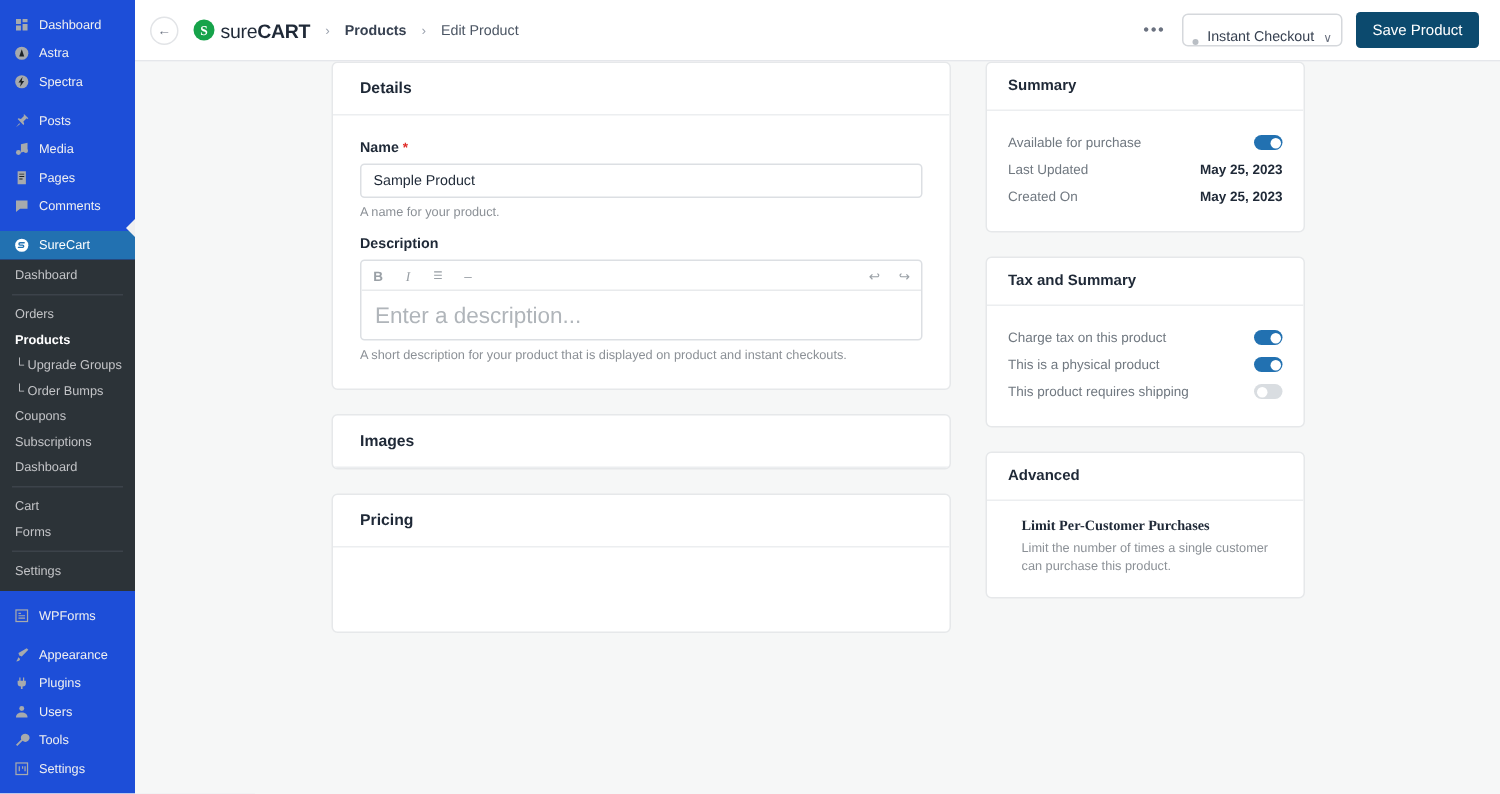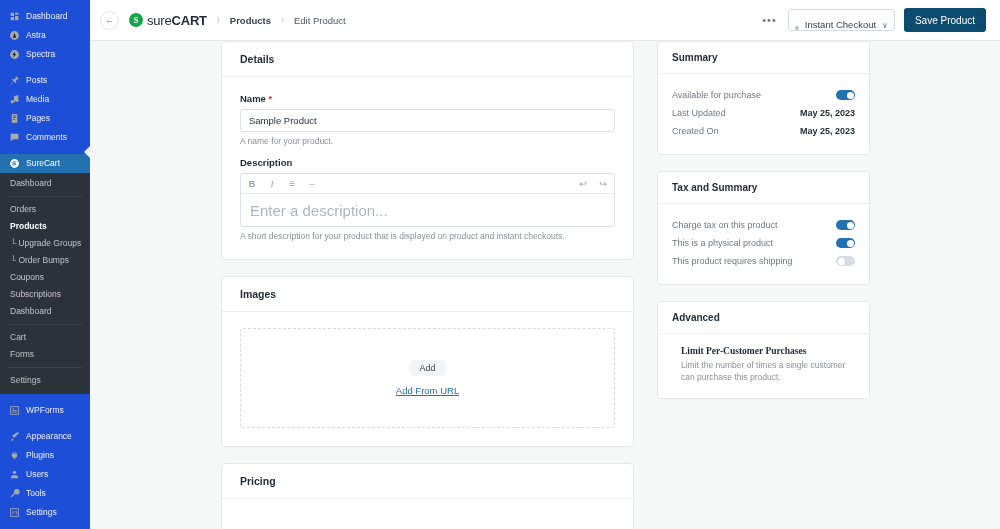--- a/index.html
+++ b/index.html
@@ -514,26 +514,20 @@
                 <span class="tb-btn">↪</span>
               </div>
               <div class="editor-area">Enter a description...</div>
             </div>
             <div class="help-text" style="margin-bottom:0;">A short description for your product that is displayed on product and instant checkouts.</div>
           </div>
         </section>
 
         <section class="card">
           <div class="card-head">Images</div>
-          <div class="card-body">
-            <div class="dropzone">
-              <div class="add-chip">Add</div>
-              <div class="link-blue">Add From URL</div>
-            </div>
-          </div>
         </section>
 
         <section class="card">
           <div class="card-head">Pricing</div>
           <div class="card-body">
             <div class="pricing-empty">
               
               
               
             </div>

